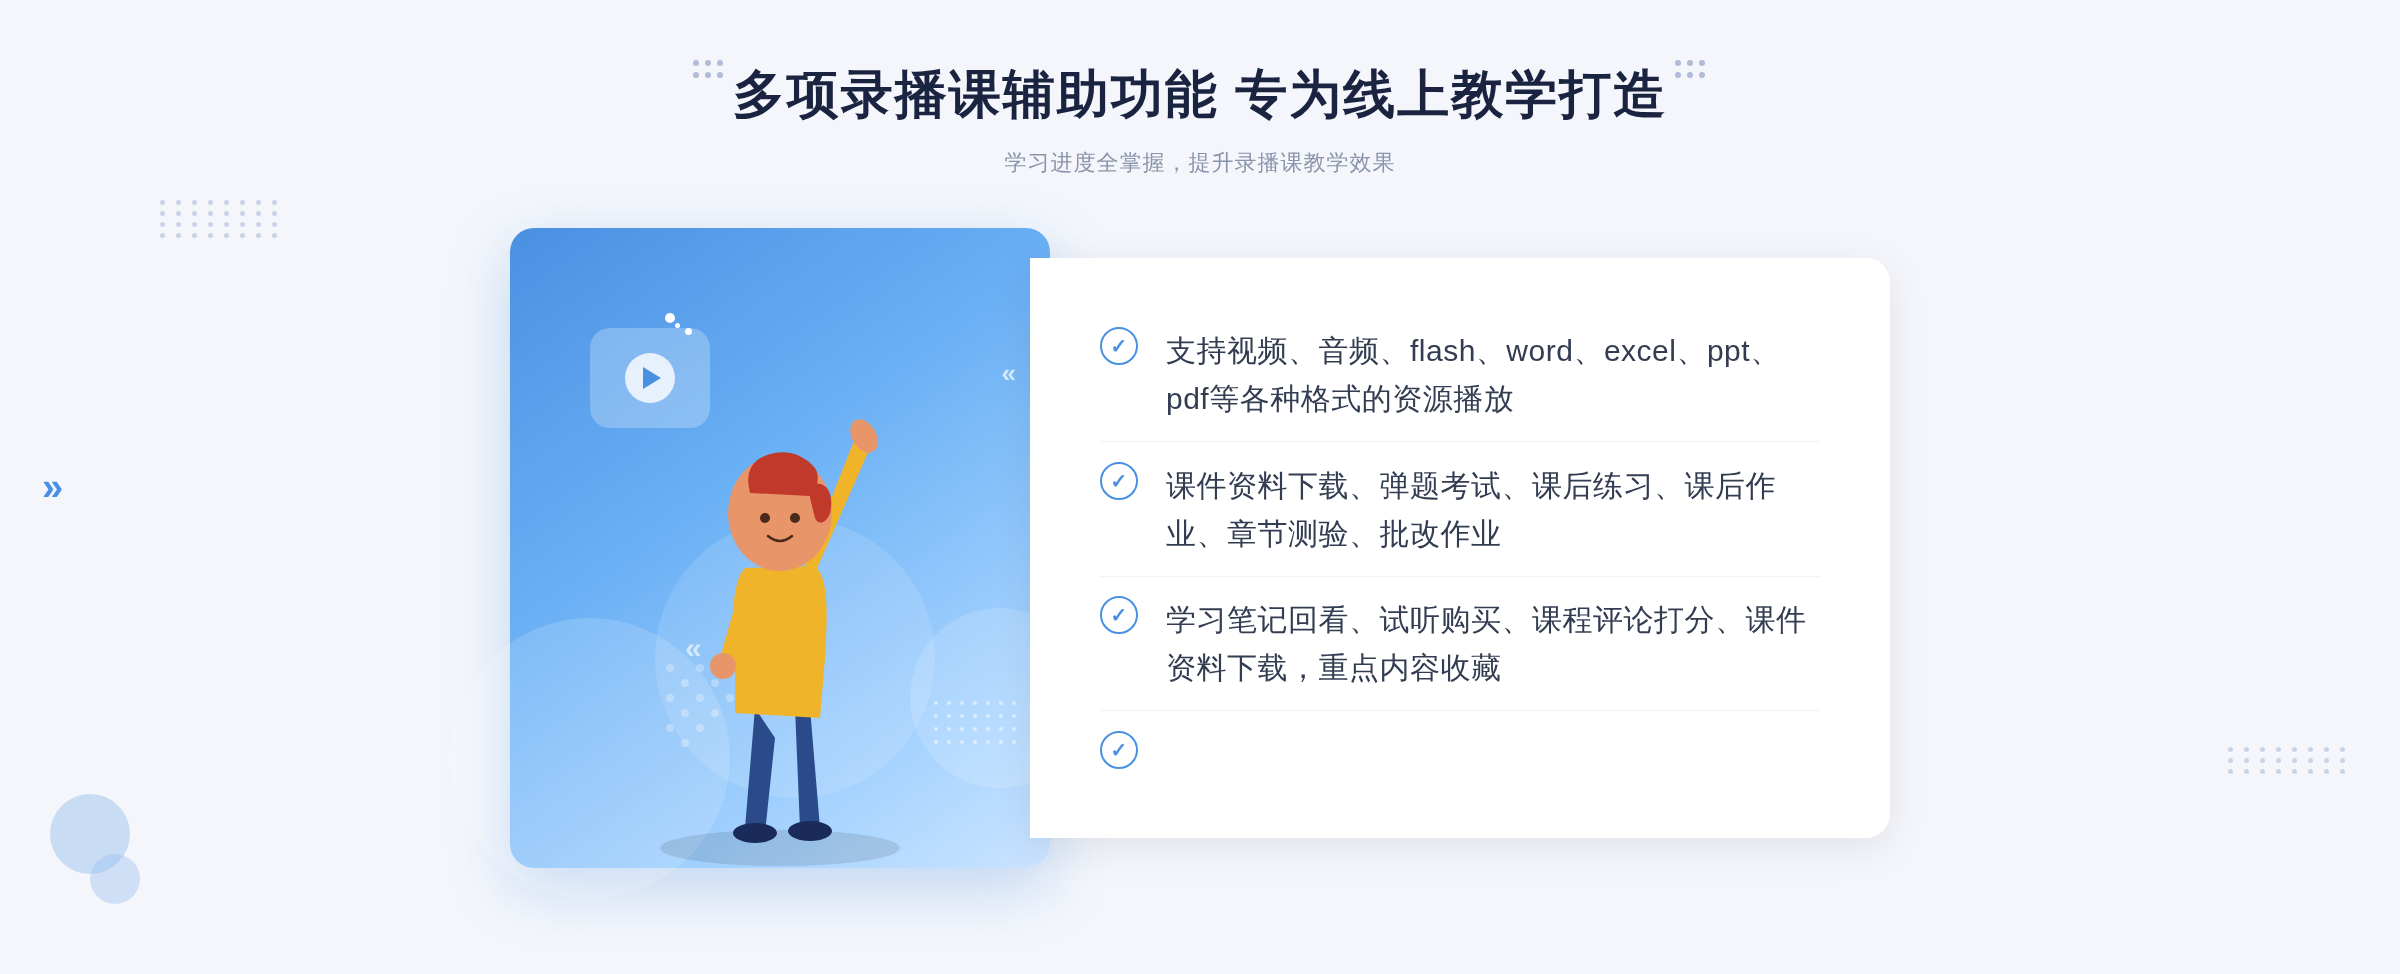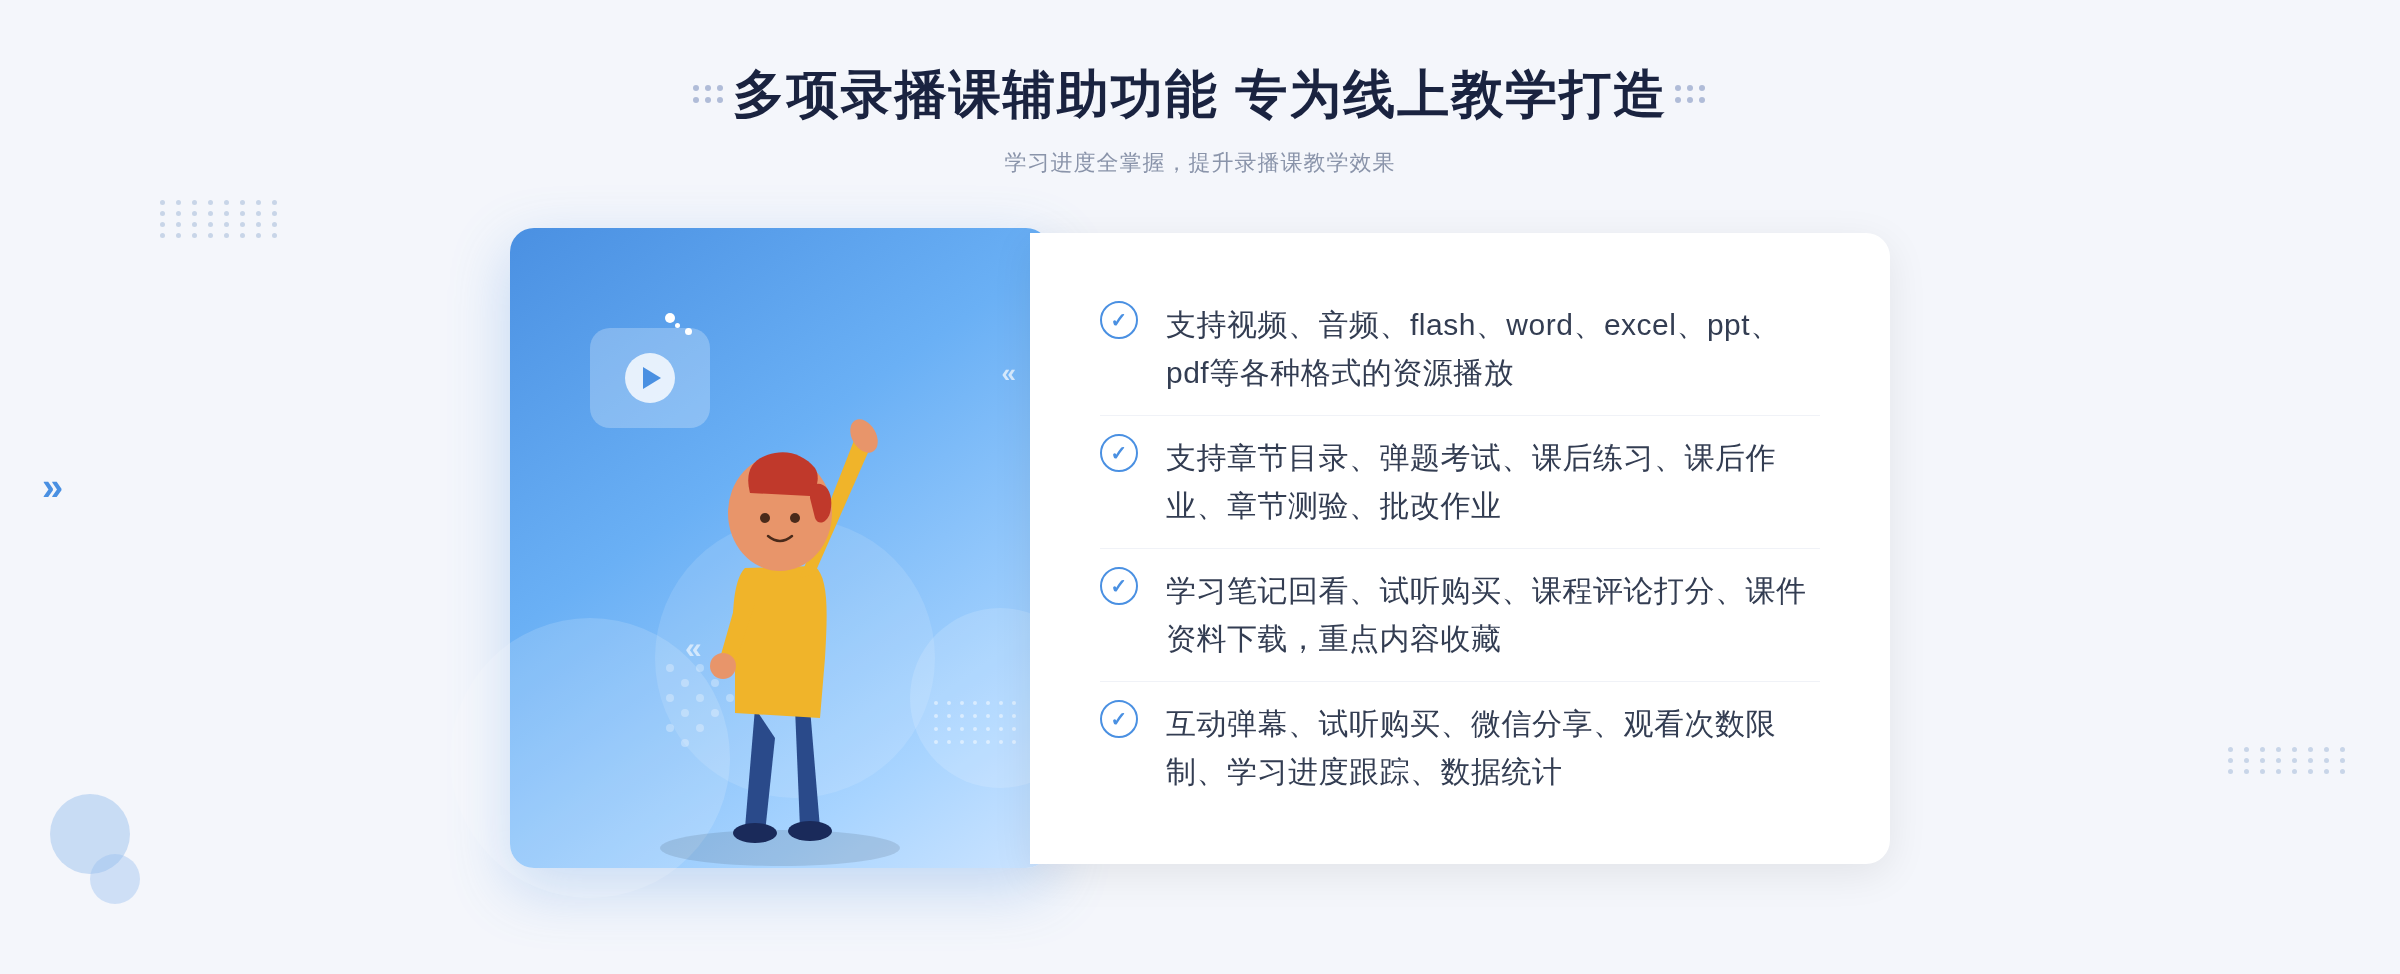--- a/index.html
+++ b/index.html
@@ -30,21 +30,21 @@
     
     .header-section {
       margin-top: 60px;
       text-align: center;
       position: relative;
       z-index: 2;
     }
 
     .header-title-row {
       display: flex;
-      align-items: center;
+      align-items: flex-start;
       justify-content: center;
       gap: 8px;
       margin-bottom: 18px;
     }
 
     .decorative-dots-left,
     .decorative-dots-right {
       display: grid;
       grid-template-columns: repeat(3, 8px);
       grid-template-rows: repeat(2, 8px);
@@ -543,35 +543,34 @@
         <div class="check-circle">
           <span class="check-mark">✓</span>
         </div>
         <p class="feature-text">支持视频、音频、flash、word、excel、ppt、pdf等各种格式的资源播放</p>
       </div>
 
       <div class="feature-item">
         <div class="check-circle">
           <span class="check-mark">✓</span>
         </div>
-        <p class="feature-text">支持章节目录、弹题考试、课后练习、课后作业、章节测验、批改作业</p>
+        <p class="feature-text">课件资料下载、弹题考试、课后练习、课后作业、章节测验、批改作业</p>
       </div>
 
       <div class="feature-item">
         <div class="check-circle">
           <span class="check-mark">✓</span>
         </div>
         <p class="feature-text">学习笔记回看、试听购买、课程评论打分、课件资料下载，重点内容收藏</p>
       </div>
 
       <div class="feature-item">
         <div class="check-circle">
           <span class="check-mark">✓</span>
         </div>
-        <p class="feature-text">互动弹幕、试听购买、微信分享、观看次数限制、学习进度跟踪、数据统计</p>
       </div>
 
     </div>
 
   </div>
 
   <div class="deco-circle-sm deco-circle-blue-1"></div>
   <div class="deco-circle-sm deco-circle-blue-2"></div>
 
 </div>

